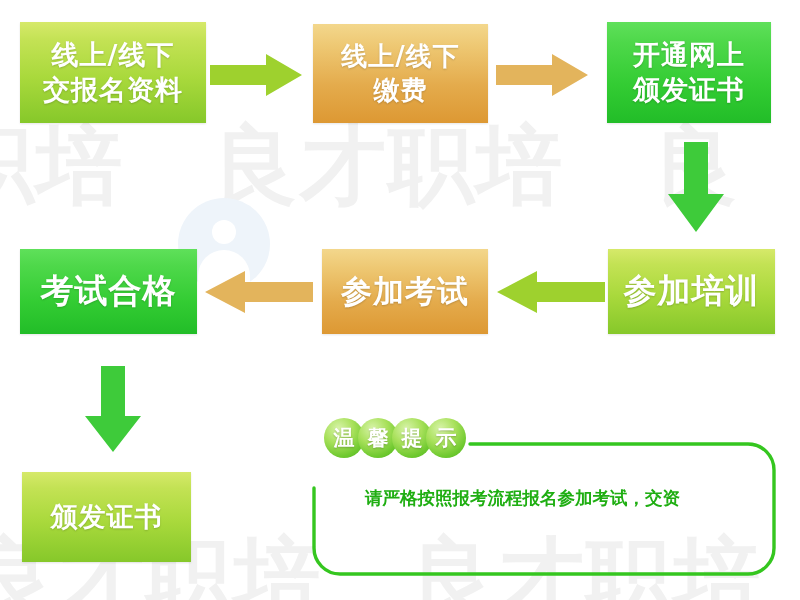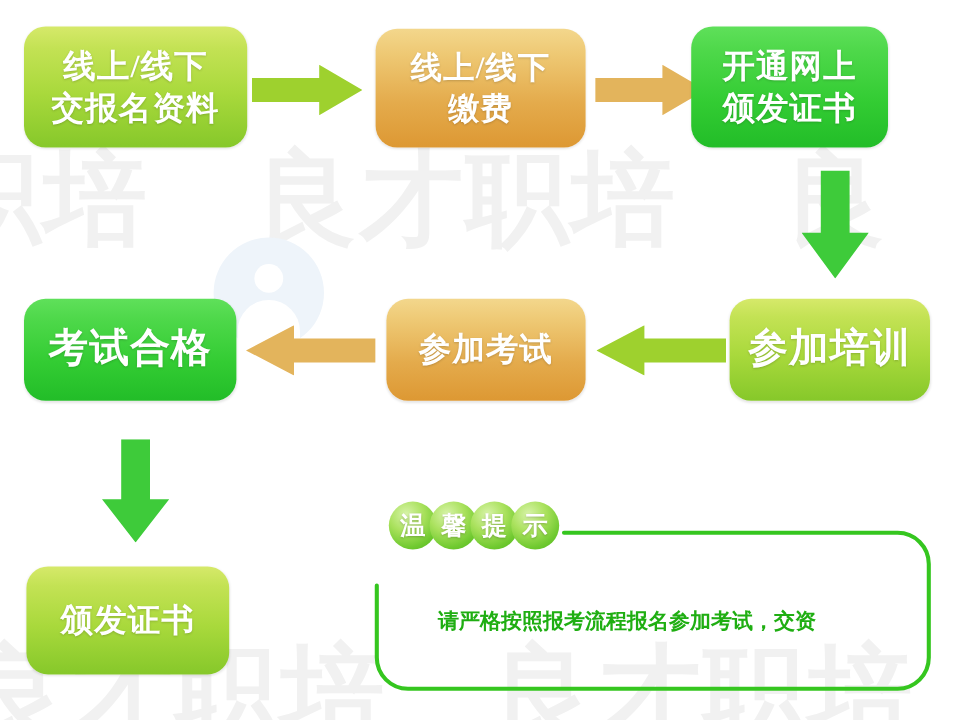--- a/index.html
+++ b/index.html
@@ -67,33 +67,32 @@
     width: 52px;
     height: 42px;
     border-radius: 26px 26px 0 0;
     background: #ffffff;
   }
 
   
   .box {
     position: absolute;
     z-index: 2;
-    border-radius: 18px;
+    border-radius: 0;
     display: flex;
     flex-direction: column;
     align-items: center;
     justify-content: center;
     text-align: center;
     color: #ffffff;
     font-weight: bold;
     letter-spacing: 1px;
     box-shadow: 0 1px 2px rgba(0,0,0,0.10);
     text-shadow: 0 1px 2px rgba(0,0,0,0.18);
     box-sizing: border-box;
-    font-family: Liberation Serif, serif;
   }
   .box .line { display: block; line-height: 1.28; }
 
   .grad-yellowgreen {
     background: linear-gradient(to bottom, #d6e96a 0%, #c3e254 18%, #a9d93c 55%, #86c82a 100%);
   }
   .grad-orange {
     background: linear-gradient(to bottom, #f3d78c 0%, #eec873 22%, #e4ab4c 62%, #dd9833 100%);
   }
   .grad-green {
@@ -142,21 +141,20 @@
   #tip-text {
     position: absolute;
     left: 20px;
     right: 18px;
     top: 44px;
     color: #1fae12;
     font-weight: bold;
     font-size: 17.5px;
     line-height: 1.68;
     text-align: justify;
-    margin-top: 20px;
   }
   #tip-text .tl1 { display: block; text-indent: 2em; }
   #tip-text .tl2 { display: block; }
 </style>
 </head>
 <body>
 
 <div id="stage">
 
   <div id="watermark">
@@ -180,42 +178,42 @@
     <span class="line">线上/线下</span>
     <span class="line">缴费</span>
   </div>
 
   <div class="arrow" style="left:496px; top:54px;">
     <svg width="92" height="42" viewBox="0 0 92 42" aria-hidden="true">
       <path d="M0 11 H56 V0 L92 21 L56 42 V31 H0 Z" fill="#e3b45c"></path>
     </svg>
   </div>
 
-  <div class="box grad-green" style="left:576px; top:22px; width:164px; height:101px; font-size:27px;">
+  <div class="box grad-green" style="left:607px; top:22px; width:164px; height:101px; font-size:27px;">
     <span class="line">开通网上</span>
     <span class="line">颁发证书</span>
   </div>
 
   <div class="arrow" style="left:668px; top:142px;">
     <svg width="56" height="90" viewBox="0 0 56 90" aria-hidden="true">
       <path d="M16 0 H40 V52 H56 L28 90 L0 52 H16 Z" fill="#3ecb3a"></path>
     </svg>
   </div>
 
   <div class="box grad-green" style="left:20px; top:249px; width:177px; height:85px; font-size:33px;">
     <span class="line">考试合格</span>
   </div>
 
   <div class="arrow" style="left:205px; top:271px;">
     <svg width="108" height="42" viewBox="0 0 108 42" aria-hidden="true">
       <path d="M108 11 H40 V0 L0 21 L40 42 V31 H108 Z" fill="#e3b45c"></path>
     </svg>
   </div>
 
-  <div class="box grad-orange" style="left:322px; top:249px; width:166px; height:85px; font-size:27px;">
+  <div class="box grad-orange" style="left:322px; top:249px; width:166px; height:85px; font-size:31px;">
     <span class="line">参加考试</span>
   </div>
 
   <div class="arrow" style="left:497px; top:271px;">
     <svg width="108" height="42" viewBox="0 0 108 42" aria-hidden="true">
       <path d="M108 11 H40 V0 L0 21 L40 42 V31 H108 Z" fill="#9ed12e"></path>
     </svg>
   </div>
 
   <div class="box grad-yellowgreen" style="left:608px; top:249px; width:167px; height:85px; font-size:33px;">

